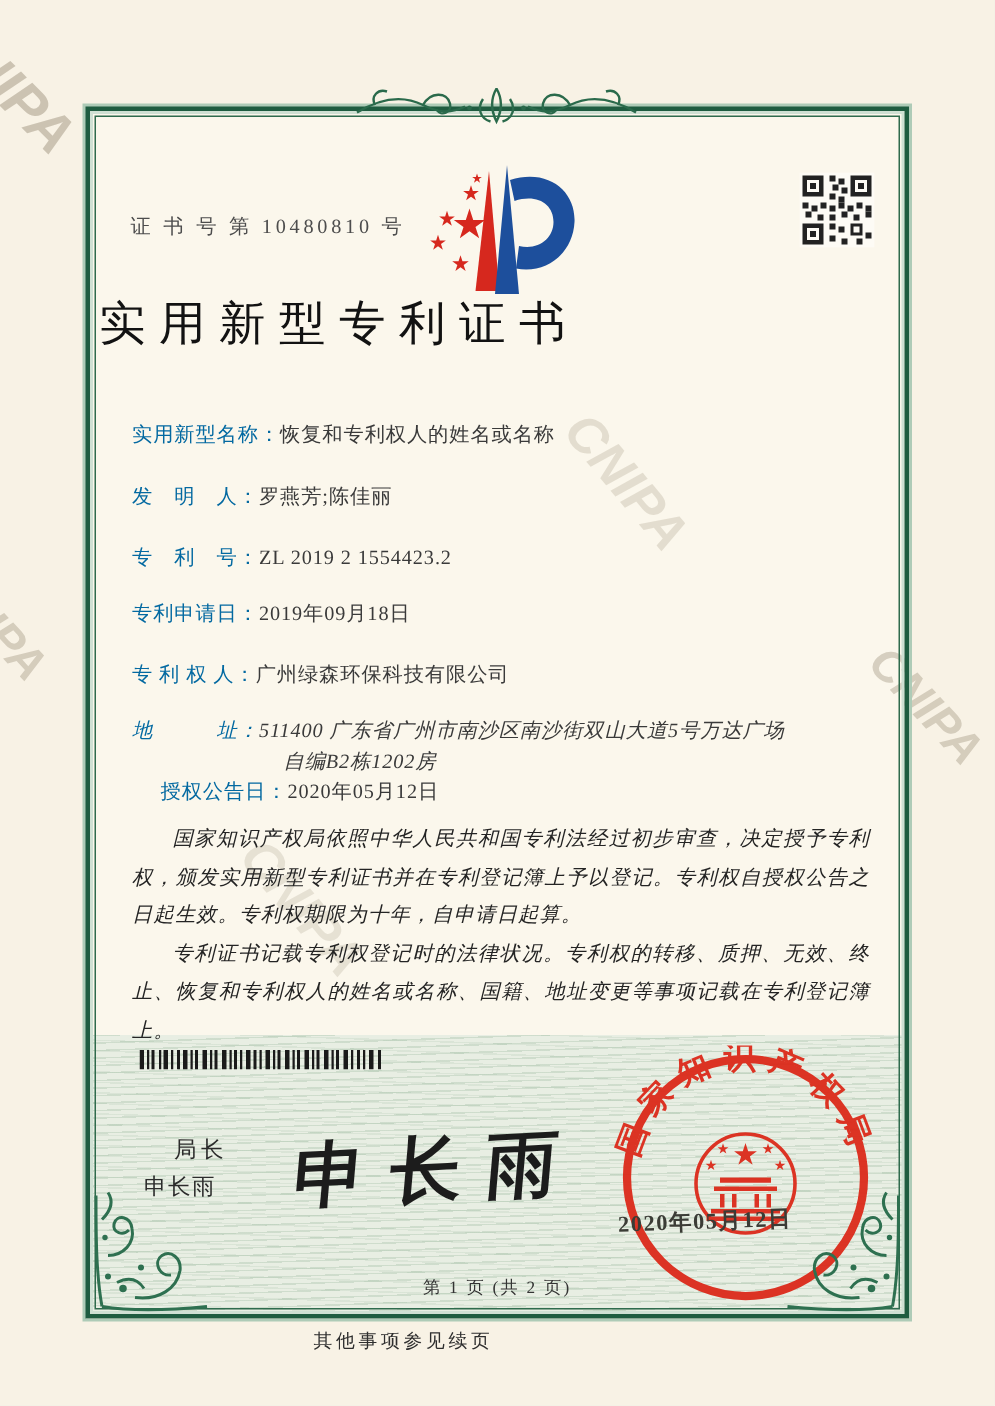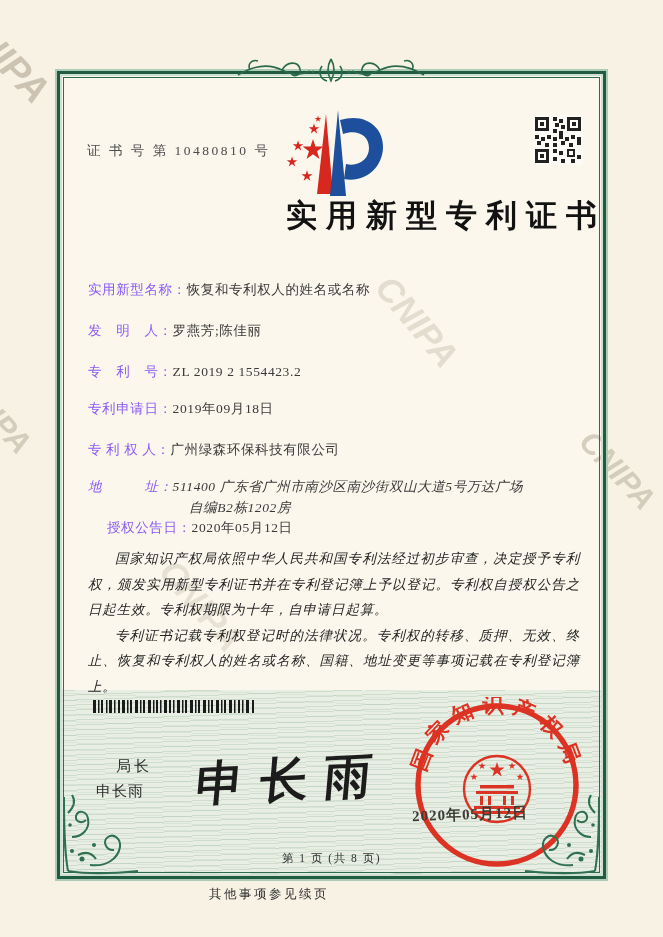--- a/index.html
+++ b/index.html
@@ -50,29 +50,29 @@
   }
   
   .cert-no{
     position:absolute;left:87px;top:109px;z-index:2;
     font-size:13.5px;letter-spacing:2.5px;color:#4d4d4d;margin-top:33px;
   }
   .logo{position:absolute;left:270px;top:106px;z-index:2;}
   .qr{position:absolute;left:533px;top:115px;z-index:2;}
   .title{
     position:absolute;left:57px;top:195px;width:549px;z-index:2;
-    text-align:right;font-size:31px;font-weight:bold;color:#121212;
+    text-align:left;font-size:31px;font-weight:normal;color:#121212;
     letter-spacing:9px;text-indent:9px;
   }
   
   .field{
     position:absolute;left:88px;z-index:2;
     font-size:13.5px;color:#3a3a3a;letter-spacing:0.6px;white-space:pre;
   }
-  .field .lbl{color:#8b5cf6;}
+  .field .lbl{color:#0369a1;}
   .f1{top:281px;} .f2{top:322px;} .f3{top:363px;}
   .f4{top:400px;} .f5{top:441px;}
   .f6{top:476px;line-height:21px;white-space:normal;width:470px;font-style:italic;}
   .f6 .addr2{display:block;padding-left:101px;}
   .f7{top:519px;margin-left:19px;} .f8{top:519px;left:335px;}
   
   .paras{
     position:absolute;left:88px;top:546px;width:492px;z-index:2;
     font-size:13.5px;line-height:25.5px;color:#242424;
     font-style:italic;letter-spacing:0.8px;text-align:justify;
@@ -326,16 +326,16 @@
       <path d="M18,62 C26,58 32,60 36,66"></path>
     </g>
     <g fill="#2e7050">
       <circle cx="12" cy="58" r="2"></circle>
         <circle cx="22" cy="66" r="2.5"></circle>
         <circle cx="34" cy="52" r="2"></circle>
         <circle cx="10" cy="32" r="1.8"></circle>
     </g>
   </svg>
 
-  <div class="page-number">第 1 页 (共 8 页)</div>
+  <div class="page-number">第 1 页 (共 2 页)</div>
   <div class="continuation">其他事项参见续页</div>
 
 </div>
 
 </body></html>

